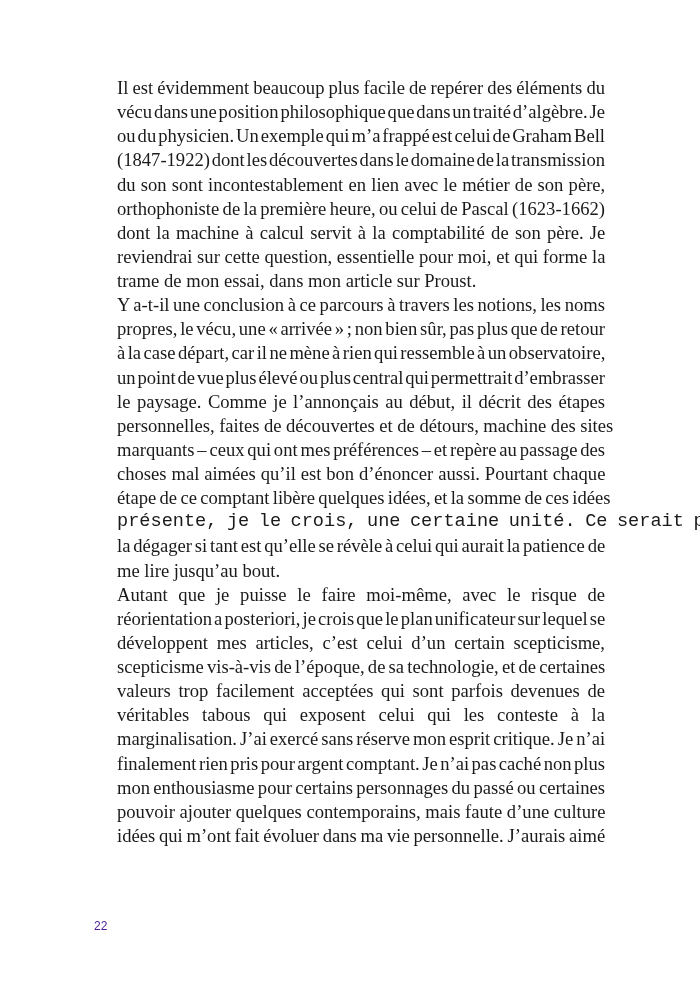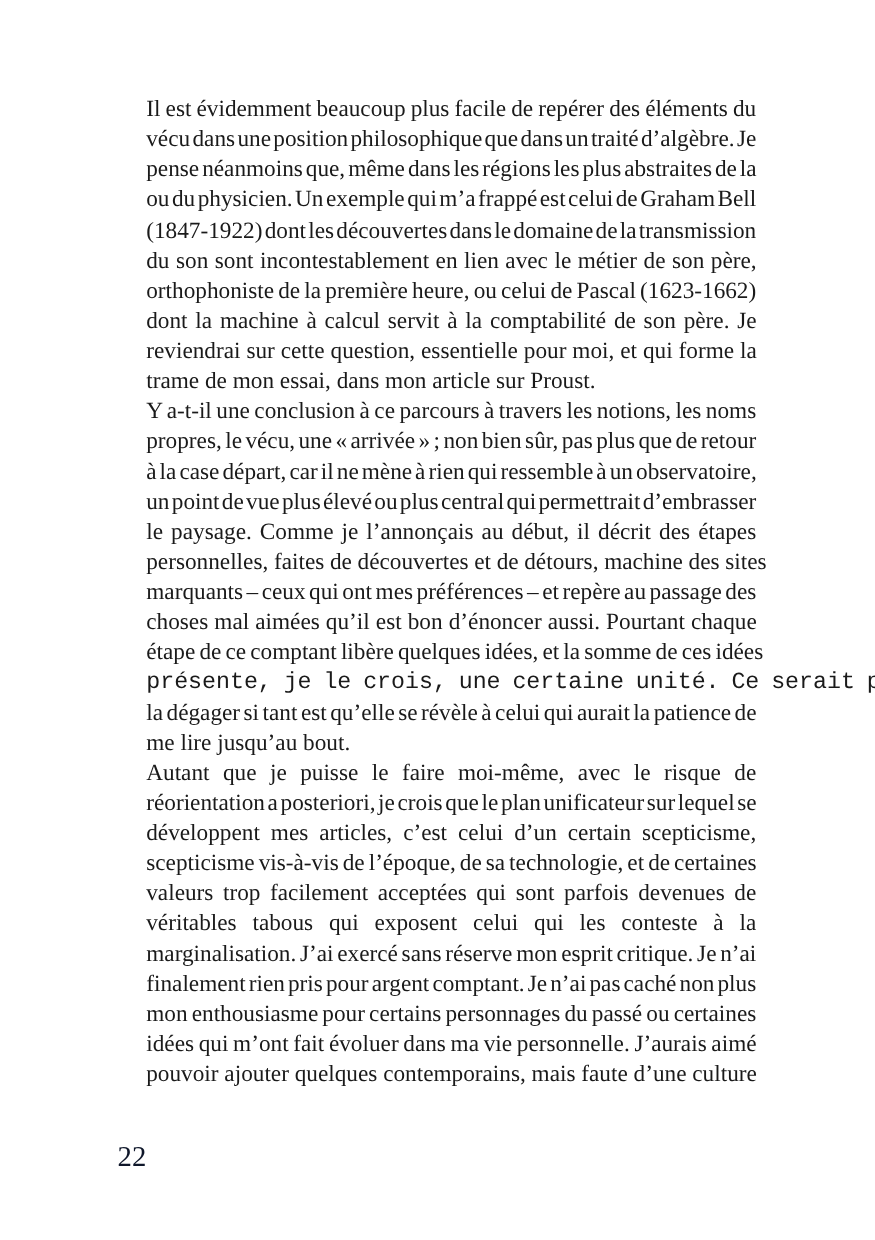--- a/index.html
+++ b/index.html
@@ -16,35 +16,34 @@
     color: #1a1a1a;
   }
   .para { margin: 0; text-align: justify; text-indent: 23px; hyphens: none; }
   .line { display: block; text-align: justify; text-align-last: justify; white-space: nowrap; overflow: visible; }
   .line.first { text-indent: 23px; }
   .line.last { text-align-last: left; }
   .page-number {
     position: absolute;
     left: 94px;
     top: 914px;
-    font-family: Liberation Serif, serif;
-    font-size: 23px;
+    font-family: Liberation Sans, sans-serif;
+    font-size: 12px;
     line-height: 24px;
-    color: #0f172a;
+    color: #4c1d95;
   }
 </style>
 </head>
 <body>
 
 <div class="page">
   <div class="text-block">
     <div class="para">
       <span class="line first" style="display: block; word-spacing: -0.6px;">Il est évidemment beaucoup plus facile de repérer des éléments du</span>
       <span class="line" style="display: block; word-spacing: -2.8px;">vécu dans une position philosophique que dans un traité d’algèbre. Je</span>
-      <span class="line" style="display: block; word-spacing: -2.27273px;">pense néanmoins que, même dans les régions les plus abstraites de la</span>
       <span class="line" style="display: block; word-spacing: -2.66667px;">ou du physicien. Un exemple qui m’a frappé est celui de Graham Bell</span>
       <span class="line" style="display: block; word-spacing: -2.88889px;">(1847-1922) dont les découvertes dans le domaine de la transmission</span>
       <span class="line" style="display: block; word-spacing: 0.545455px;">du son sont incontestablement en lien avec le métier de son père,</span>
       <span class="line" style="display: block; word-spacing: -1.33333px;">orthophoniste de la première heure, ou celui de Pascal (1623-1662)</span>
       <span class="line" style="display: block; word-spacing: 1.58333px;">dont la machine à calcul servit à la comptabilité de son père. Je</span>
       <span class="line" style="display: block; word-spacing: 0.1px;">reviendrai sur cette question, essentielle pour moi, et qui forme la</span>
       <span class="line last">trame de mon essai, dans mon article sur Proust.</span>
     </div>
     <div class="para">
       <span class="line first" style="display: block; word-spacing: -1.08333px;">Y a-t-il une conclusion à ce parcours à travers les notions, les noms</span>
@@ -63,18 +62,18 @@
     <div class="para">
       <span class="line first" style="display: block; word-spacing: 6.1px;">Autant que je puisse le faire moi-même, avec le risque de</span>
       <span class="line" style="display: block; word-spacing: -2.54545px;">réorientation a posteriori, je crois que le plan unificateur sur lequel se</span>
       <span class="line" style="display: block; word-spacing: 4.14286px;">développent mes articles, c’est celui d’un certain scepticisme,</span>
       <span class="line" style="display: block; word-spacing: -1.44444px;">scepticisme vis-à-vis de l’époque, de sa technologie, et de certaines</span>
       <span class="line" style="display: block; word-spacing: 3px;">valeurs trop facilement acceptées qui sont parfois devenues de</span>
       <span class="line" style="display: block; word-spacing: 8px;">véritables tabous qui exposent celui qui les conteste à la</span>
       <span class="line" style="display: block; word-spacing: -1.66667px;">marginalisation. J’ai exercé sans réserve mon esprit critique. Je n’ai</span>
       <span class="line" style="display: block; word-spacing: -2.18182px;">finalement rien pris pour argent comptant. Je n’ai pas caché non plus</span>
       <span class="line" style="display: block; word-spacing: -1.375px;">mon enthousiasme pour certains personnages du passé ou certaines</span>
+      <span class="line" style="display: block; word-spacing: 0px;">pouvoir ajouter quelques contemporains, mais faute d’une culture</span>
       <span class="line" style="display: block; word-spacing: -0.9px;">idées qui m’ont fait évoluer dans ma vie personnelle. J’aurais aimé</span>
-      <span class="line" style="display: block; word-spacing: 0px;">pouvoir ajouter quelques contemporains, mais faute d’une culture</span>
     </div>
   </div>
   <div class="page-number">22</div>
 </div>
 
 </body></html>

